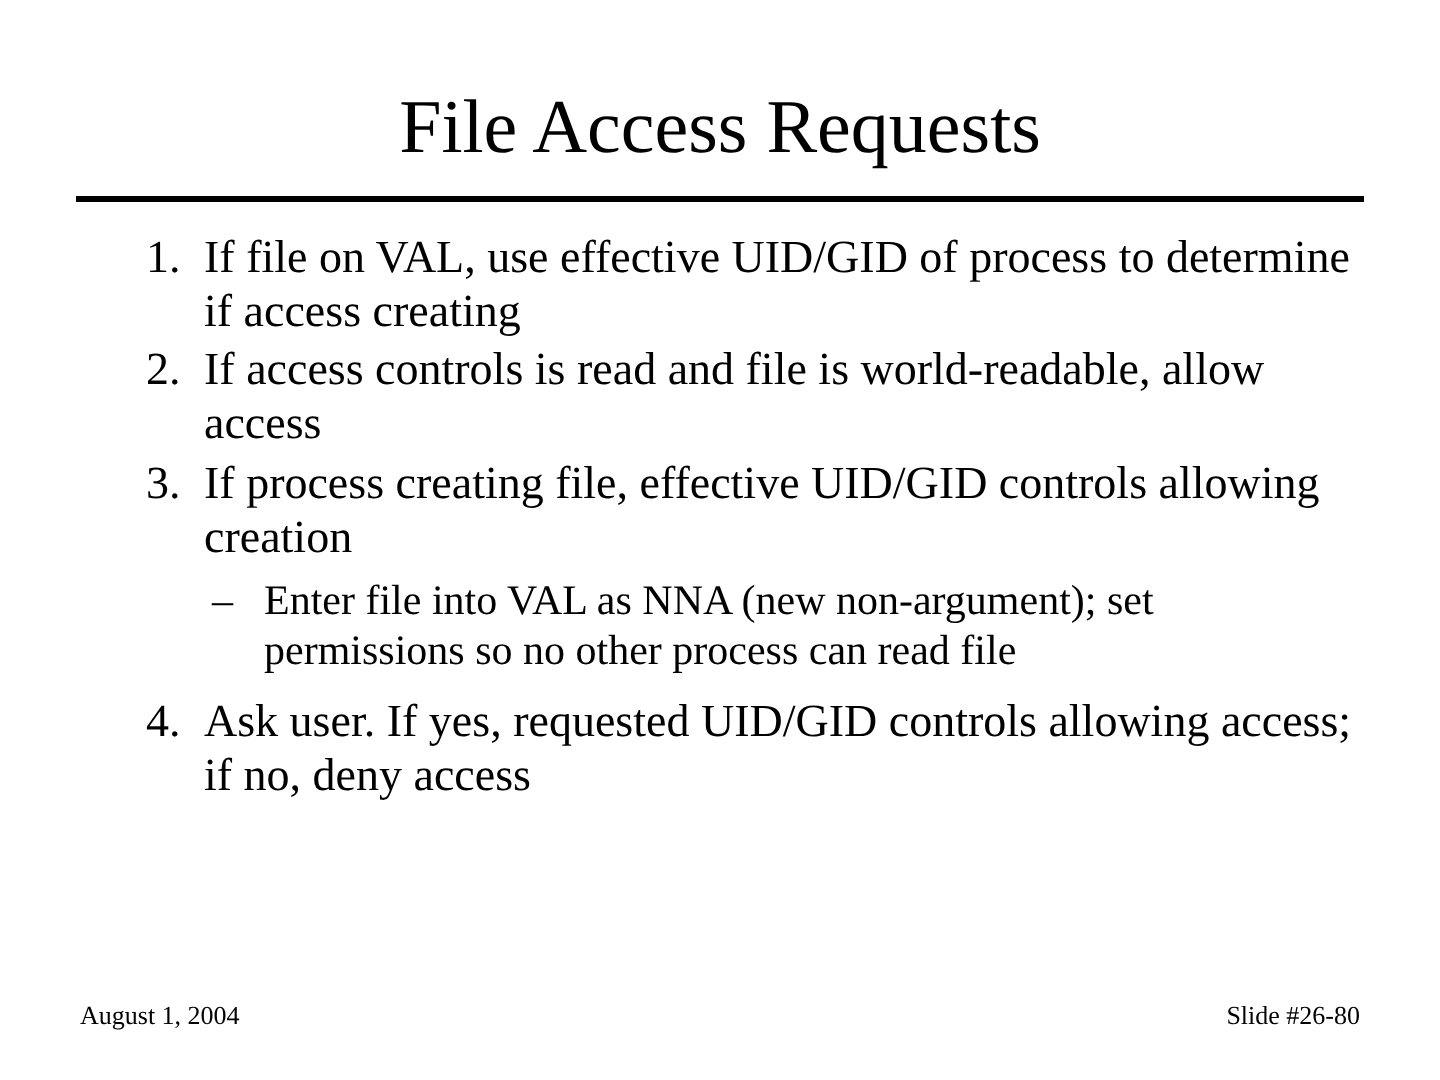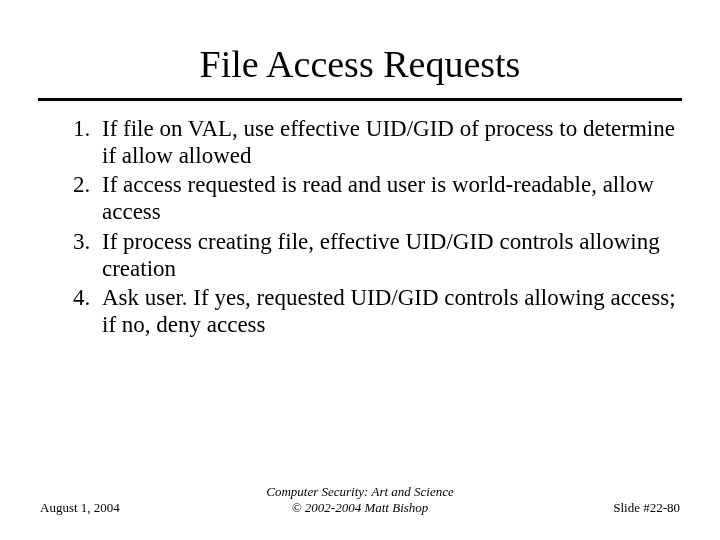--- a/index.html
+++ b/index.html
@@ -80,31 +80,30 @@
 </head>
 <body>
 
 <div class="slide">
 
   <div class="title">File Access Requests</div>
   <hr class="rule">
 
   <div class="body">
     <ol class="main">
-      <li>If file on VAL, use effective UID/GID of process to determine if allow allowed</li>
-      <li>If access requested is read and user is world-readable, allow access</li>
+      <li>If file on VAL, use effective UID/GID of process to determine if access creating</li>
+      <li>If access controls is read and file is world-readable, allow access</li>
       <li>
         <span>If process creating file, effective UID/GID controls allowing creation</span>
+        <ul class="sub">
+          <li>Enter file into VAL as NNA (new non-argument); set permissions so no other process can read file</li>
+        </ul>
       </li>
       <li>Ask user. If yes, requested UID/GID controls allowing access; if no, deny access</li>
     </ol>
   </div>
 
   <div class="footer">
     <div class="left">August 1, 2004</div>
-    <div class="center">
-      <span>Computer Security: Art and Science</span><br>
-      <span>© 2002-2004 Matt Bishop</span>
-    </div>
-    <div class="right">Slide #22-80</div>
+    <div class="right">Slide #26-80</div>
   </div>
 
 </div>
 
 </body></html>

